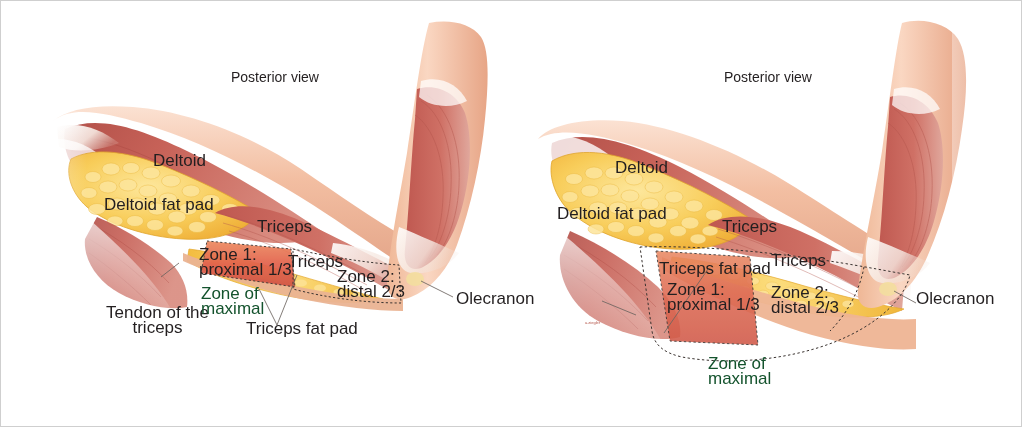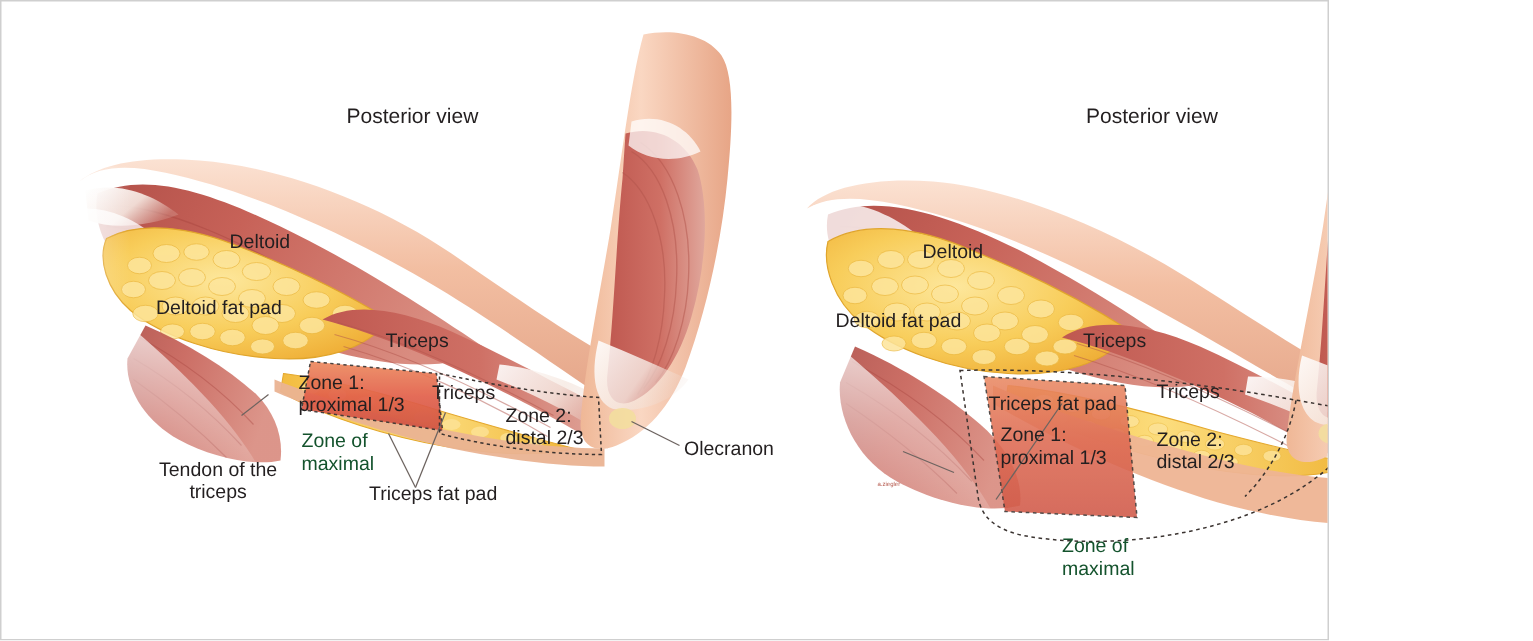--- a/index.html
+++ b/index.html
@@ -1,27 +1,27 @@
 <!DOCTYPE html>
 <html><head>
 <meta charset="utf-8">
 <style>
   html,body{margin:0;padding:0;background:#fff;}
   body{font-family:"Liberation Sans",sans-serif;}
   #page{
-    position:relative;width:886px;height:427px;background:#ffffff;
+    position:relative;width:1022px;height:427px;background:#ffffff;
     border:1px solid #cfcfcf;box-sizing:border-box;overflow:hidden;
   }
   .figure{position:absolute;top:0;height:427px;width:511px;}
   #fig-left{left:0;}
   #fig-right{left:511px;}
   .art{position:absolute;inset:0;}
   .art svg{position:absolute;top:0;left:0;width:511px;height:427px;}
   .lbl{
-    position:absolute;color:#231f20;font-size:13px;line-height:15px;
+    position:absolute;color:#231f20;font-size:17px;line-height:15px;
     white-space:pre;letter-spacing:0px;
   }
   .lbl.red{color:#14532d;}
   .lbl.center{text-align:center;margin-top:41px;}
   .title{position:absolute;font-size:14px;color:#231f20;white-space:pre;}
   .sig{position:absolute;font-size:4px;color:#b4564a;white-space:pre;}
 </style>
 </head>
 <body>
 

